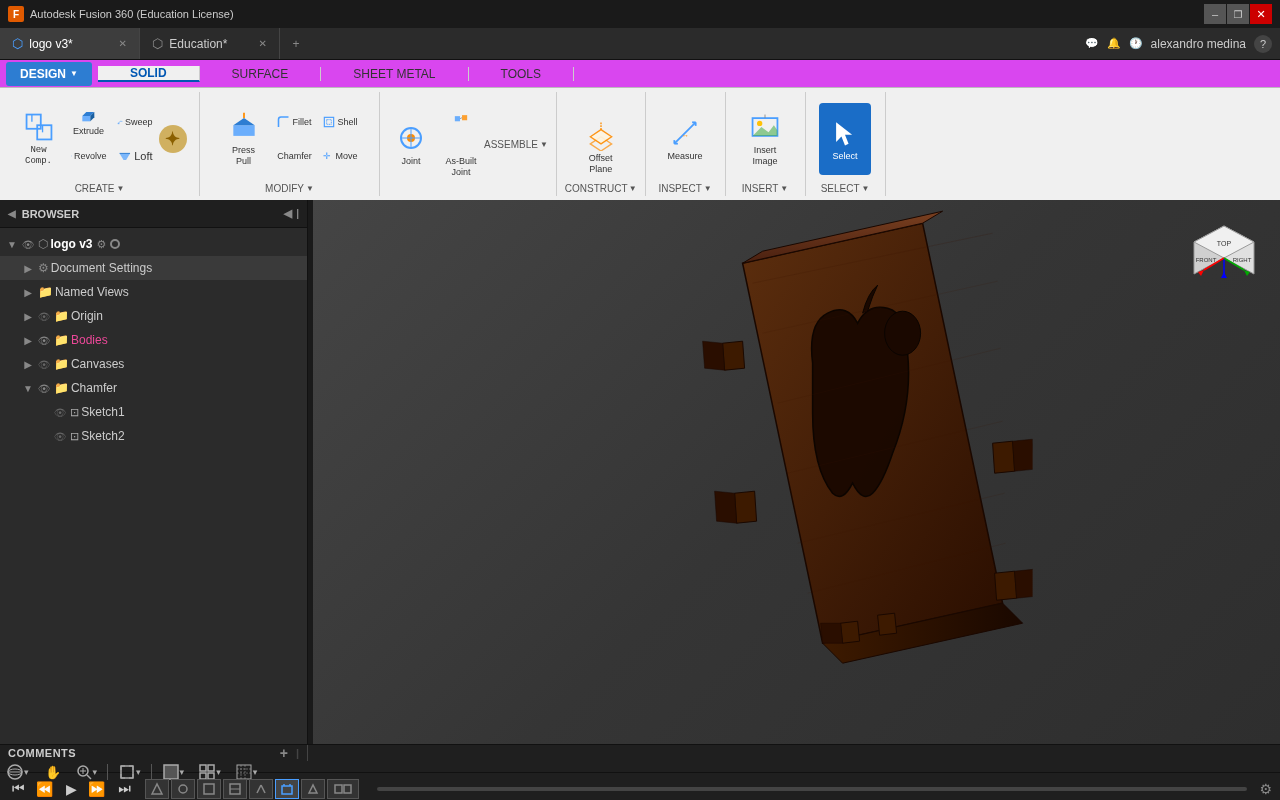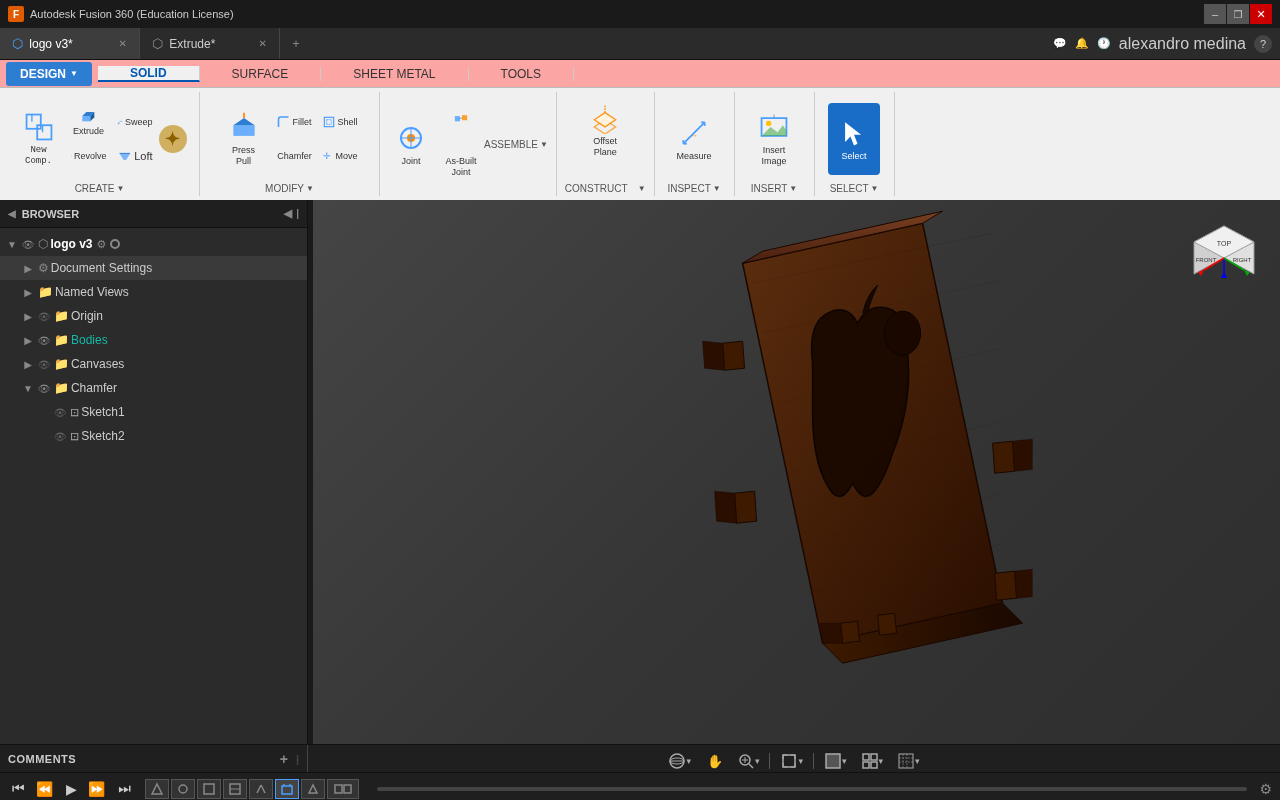--- a/index.html
+++ b/index.html
@@ -176,22 +176,23 @@
       right: 12px;
       width: 80px;
       height: 80px;
     }
 
     
     #status-bar {
       height: 28px;
       background: #1f1f1f;
       display: flex;
-      align-items: flex-end;
+      align-items: flex-start;
       border-top: 1px solid #111;
+      flex-direction: column;
     }
     #comments-panel {
       width: 308px;
       display: flex;
       align-items: center;
       padding: 0 8px;
       color: #ccc;
       font-size: 11px;
       font-weight: bold;
       border-right: 1px solid #444;
@@ -250,36 +251,36 @@
 </div>
 
 <div id="tab-bar">
   <div class="tab active">
     <span style="color:#4a9eff;font-size:13px;">⬡</span>
     <span>logo v3*</span>
     <span class="tab-close">✕</span>
   </div>
   <div class="tab" style="background:#2b2b2b;">
     <span style="color:#888;font-size:13px;">⬡</span>
-    <span>Extrude*</span>
+    <span>Education*</span>
     <span class="tab-close">✕</span>
   </div>
   <div class="tab-add">+</div>
   <div class="tab-right-controls">
     <span style="cursor:pointer;">💬</span>
     <span style="cursor:pointer;">🔔</span>
     <span style="cursor:pointer;">🕐</span>
-    <span style="color:#ccc;font-size:16px;">alexandro medina</span>
+    <span style="color:#ccc;font-size:12px;">alexandro medina</span>
     <span style="width:18px;height:18px;border-radius:50%;background:#444;display:inline-flex;align-items:center;justify-content:center;font-size:11px;cursor:pointer;color:#ccc;">?</span>
   </div>
 </div>
 
 <div id="ribbon">
 
-  <div id="ribbon-tabs" style="display:flex;align-items:center;height:28px;background:#fca5a5;border-bottom:1px solid #bbb;">
+  <div id="ribbon-tabs" style="display:flex;align-items:center;height:28px;background:#d946ef;border-bottom:1px solid #bbb;">
     <div id="design-btn">
       <span>DESIGN</span>
       <span style="font-size:8px;">▼</span>
     </div>
     <div class="ribbon-tab active">SOLID</div>
     <div class="ribbon-tab">SURFACE</div>
     <div class="ribbon-tab">SHEET METAL</div>
     <div class="ribbon-tab">TOOLS</div>
   </div>
 
@@ -409,31 +410,31 @@
           <span style="font-size:9px;text-align:center;line-height:1.2;margin-top:28px;">As-Built<br>Joint</span>
         </div>
       </div>
       <div style="font-size:10px;color:#555;display:flex;align-items:center;gap:2px;">
         <span>ASSEMBLE</span>
           <span style="font-size:8px;">▼</span>
       </div>
     </div>
 
     <div style="display:flex;flex-direction:column;align-items:center;padding:2px 8px;border-right:1px solid #ccc;min-width:80px;">
-      <div style="display:flex;flex:1;gap:4px;align-items:flex-start;">
+      <div style="display:flex;flex:1;gap:4px;align-items:flex-end;">
         <div class="ribbon-btn" style="width:52px;height:72px;">
           <svg width="36" height="36" viewBox="0 0 36 36">
             <polygon points="6,28 18,20 30,28 18,36" fill="none" stroke="#ff8c00" stroke-width="1.5" opacity="0.7"></polygon>
             <polygon points="6,20 18,12 30,20 18,28" fill="#fff5e0" stroke="#ff8c00" stroke-width="1.5" opacity="0.9"></polygon>
             <line x1="18" y1="12" x2="18" y2="4" stroke="#ff8c00" stroke-width="1.5" stroke-dasharray="2,1"></line>
           </svg>
           <span style="font-size:9px;text-align:center;line-height:1.2;">Offset<br>Plane</span>
         </div>
       </div>
-      <div style="font-size:10px;color:#555;display:flex;align-items:center;gap:10px;">
+      <div style="font-size:10px;color:#555;display:flex;align-items:center;gap:1px;">
         <span>CONSTRUCT</span>
           <span style="font-size:8px;">▼</span>
       </div>
     </div>
 
     <div style="display:flex;flex-direction:column;align-items:center;padding:2px 8px;border-right:1px solid #ccc;min-width:80px;">
       <div style="display:flex;flex:1;gap:4px;align-items:center;">
         <div class="ribbon-btn" style="width:52px;height:72px;">
           <svg width="36" height="36" viewBox="0 0 36 36">
             <line x1="6" y1="30" x2="30" y2="6" stroke="#4a9eff" stroke-width="2"></line>
@@ -524,21 +525,21 @@
         <span class="expander">▶</span>
         <span class="eye-icon" style="color:#666;font-size:10px;">👁</span>
         <span style="font-size:12px;margin:0 2px;color:#aaa;">📁</span>
         <span style="color:#ccc;font-size:12px;">Origin</span>
       </div>
 
       <div class="tree-item" style="padding-left:20px;">
         <span class="expander">▶</span>
         <span class="eye-icon" style="color:#888;">👁</span>
         <span style="font-size:12px;margin:0 2px;color:#aaa;">📁</span>
-        <span style="color:#14b8a6;font-size:12px;">Bodies</span>
+        <span style="color:#ec4899;font-size:12px;">Bodies</span>
       </div>
 
       <div class="tree-item" style="padding-left:20px;">
         <span class="expander">▶</span>
         <span class="eye-icon" style="color:#666;font-size:10px;">👁</span>
         <span style="font-size:12px;margin:0 2px;color:#aaa;">📁</span>
         <span style="color:#ccc;font-size:12px;">Canvases</span>
       </div>
 
       <div class="tree-item" style="padding-left:20px;">

